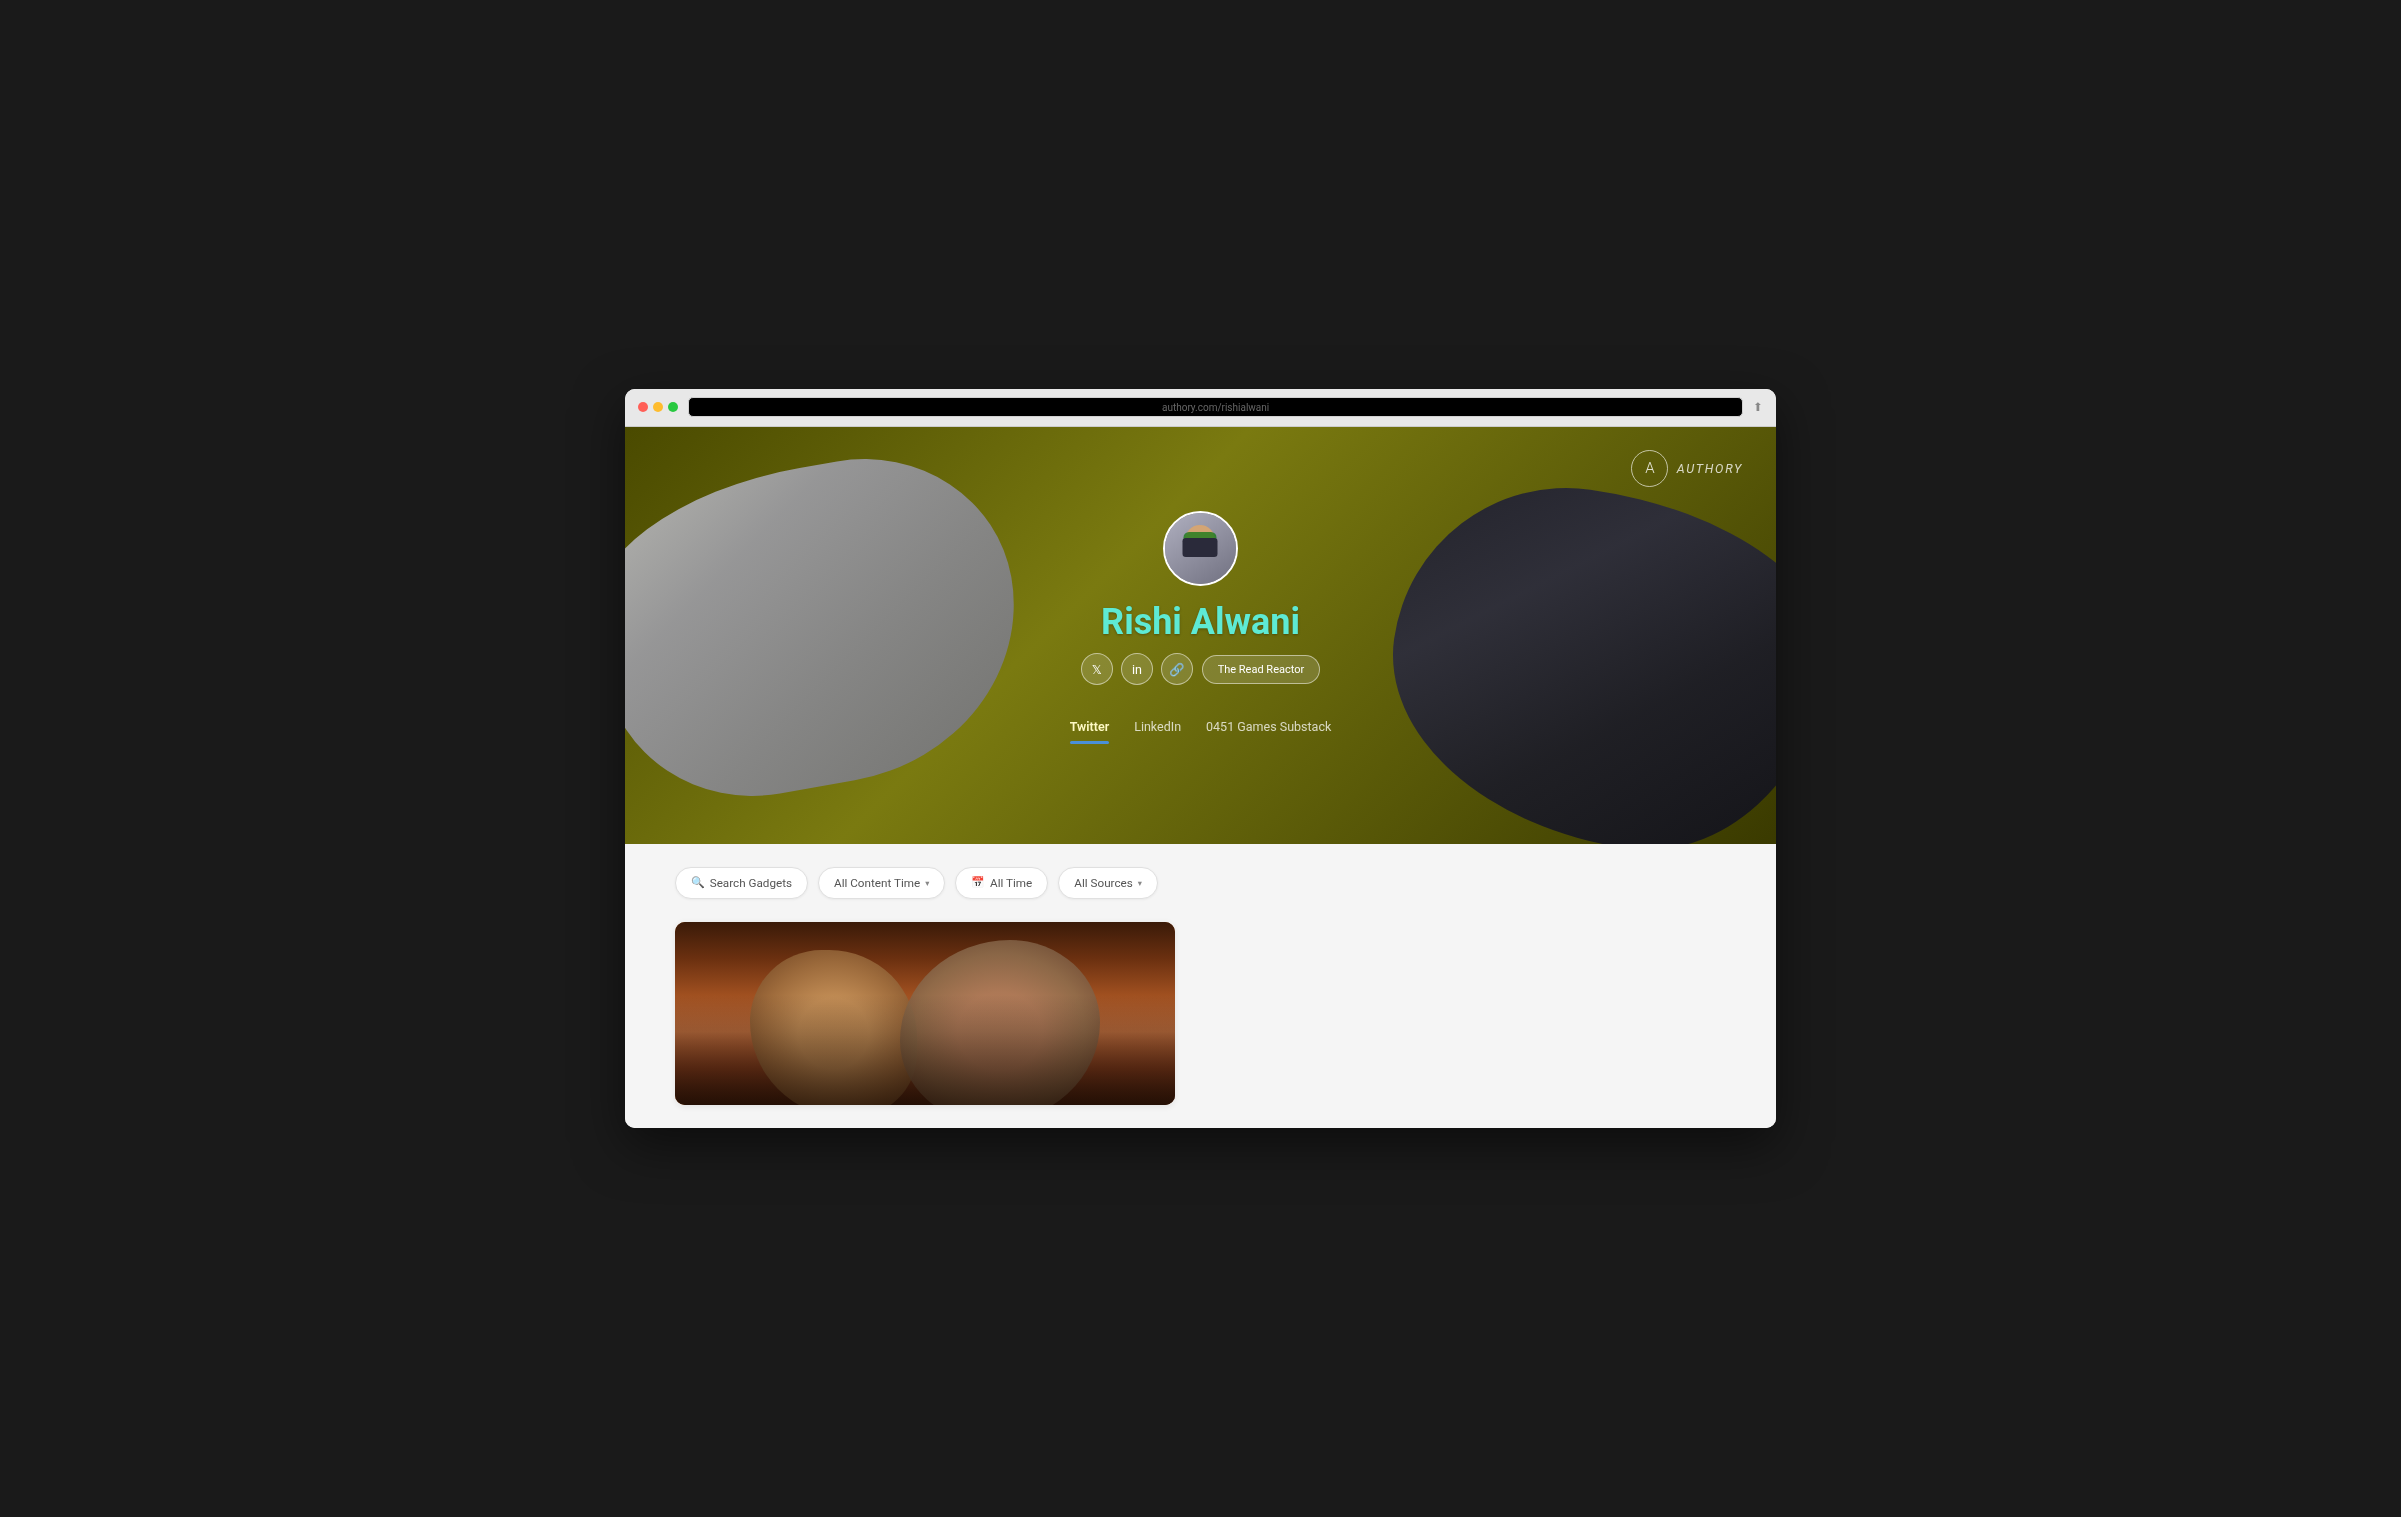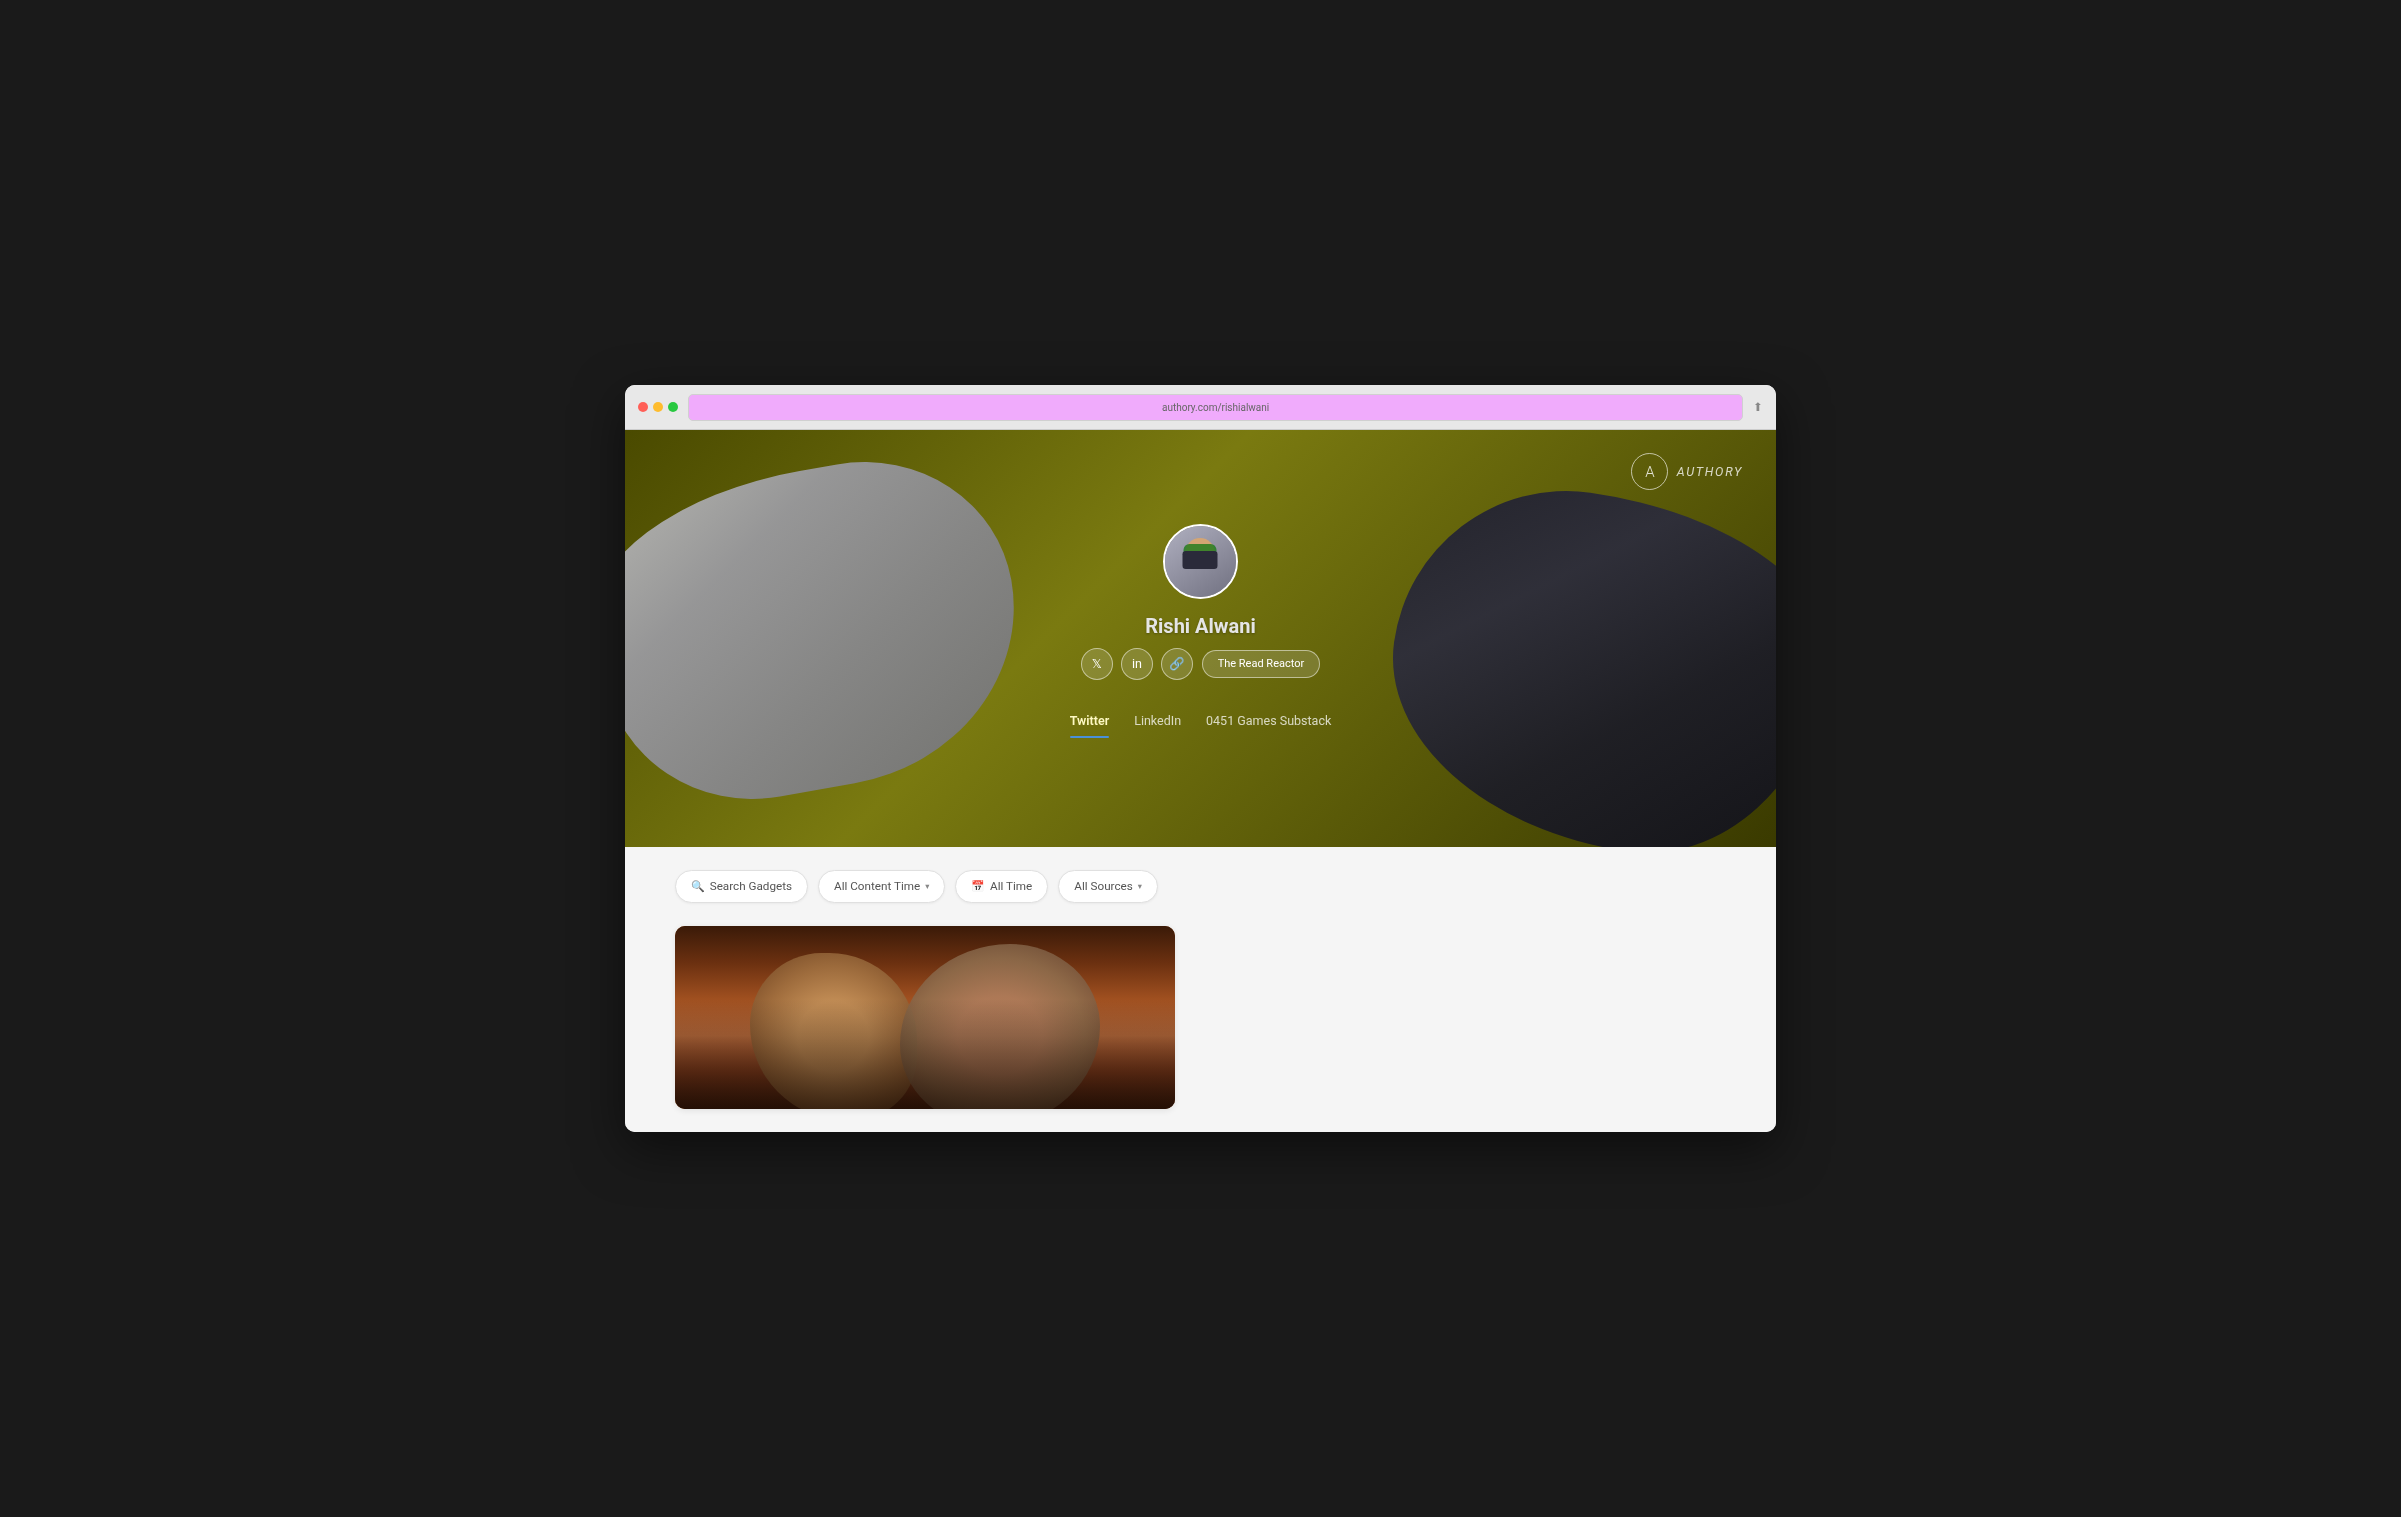--- a/index.html
+++ b/index.html
@@ -39,23 +39,23 @@
       width: 10px;
       height: 10px;
       border-radius: 50%;
     }
     .tl-red { background: #ff5f57; }
     .tl-yellow { background: #febc2e; }
     .tl-green { background: #28c840; }
 
     .address-bar {
       flex: 1;
-      background: #f0abfc;
+      background: #000000;
       border-radius: 5px;
-      height: 27px;
+      height: 20px;
       display: flex;
       align-items: center;
       justify-content: center;
       font-size: 10px;
       color: #666;
       border: 0.8px solid #d0d0d0;
       padding: 0 8.3px;
     }
 
     .browser-icons {
@@ -205,23 +205,23 @@
       background: #1a7a1a;
       border-radius: 5.8px;
       position: absolute;
       top: 18.3px;
       left: 50%;
       transform: translateX(-50%);
       opacity: 0.8;
     }
 
     .profile-name {
-      font-size: 20px;
+      font-size: 36px;
       font-weight: 700;
-      color: #e5e5e5;
+      color: #5eead4;
       margin-bottom: 10px;
       text-shadow: 0 0.8px 2.5px rgba(0,0,0,0.3);
     }
 
     .profile-bio {
       font-size: 13.3px;
       color: rgba(255,255,255,0.9);
       max-width: 484px;
       line-height: 1.6;
       margin-bottom: 16.7px;

